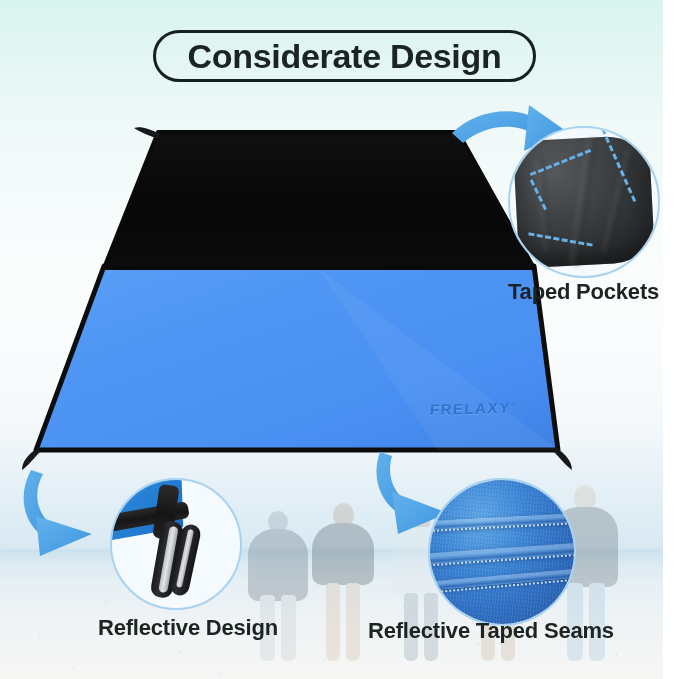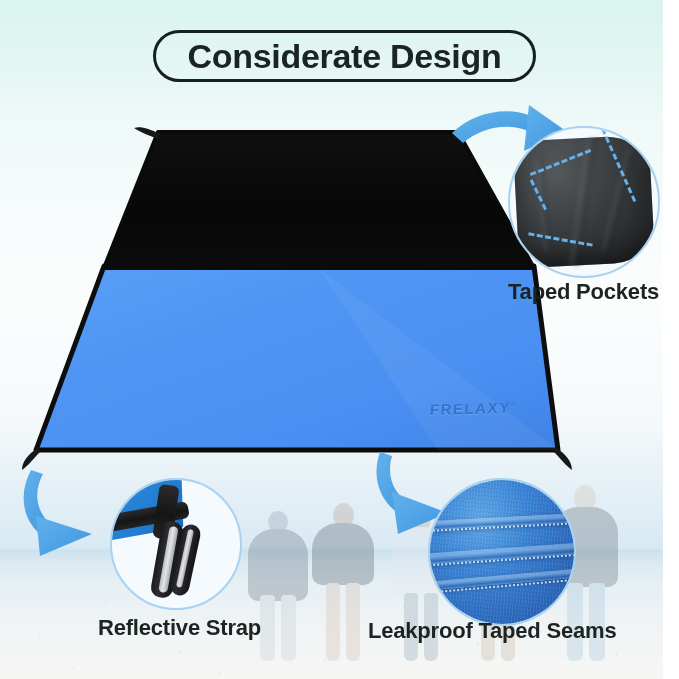--- a/index.html
+++ b/index.html
@@ -403,31 +403,31 @@
       <div class="strap-art">
         <div class="strap-blue-corner"></div>
         <div class="strap-black-edge" style="left:-4%; top:22%; width:64%; height:13%; transform:rotate(-10deg);"></div>
         <div class="strap-black-edge" style="left:34%; top:4%; width:16%; height:42%; transform:rotate(8deg);"></div>
         <div class="strap-band" style="left:34%; top:32%; width:17%; height:60%; transform:rotate(10deg);"></div>
         <div class="strap-reflect" style="left:41%; top:36%; width:7%; height:52%; transform:rotate(10deg);"></div>
         <div class="strap-band" style="left:50%; top:34%; width:15%; height:56%; transform:rotate(12deg);"></div>
         <div class="strap-reflect" style="left:55%; top:38%; width:5%; height:46%; transform:rotate(12deg);"></div>
       </div>
     </div>
-    <div class="callout-label" style="left:98px; top:615px;">Reflective Strap</div>
+    <div class="callout-label" style="left:98px; top:615px;">Reflective Design</div>
   </div>
 
   <div class="callout">
     <div class="circle" style="left:428px; top:478px; width:148px; height:148px;">
       <div class="seam-art">
         <div class="seam-texture"></div>
         <div class="seam-tape" style="top:26%; height:9px; transform:rotate(-3deg);"></div>
         <div class="seam-thread" style="top:32%; transform:rotate(-3deg);"></div>
         <div class="seam-tape" style="top:47%; height:11px; transform:rotate(-4deg);"></div>
         <div class="seam-thread" style="top:55%; transform:rotate(-4deg);"></div>
         <div class="seam-tape" style="top:66%; height:9px; transform:rotate(-5deg);"></div>
         <div class="seam-thread" style="top:73%; transform:rotate(-5deg);"></div>
       </div>
     </div>
-    <div class="callout-label" style="left:368px; top:618px;">Leakproof Taped Seams</div>
+    <div class="callout-label" style="left:368px; top:618px;">Reflective Taped Seams</div>
   </div>
 
 </div>
 
 </body></html>

